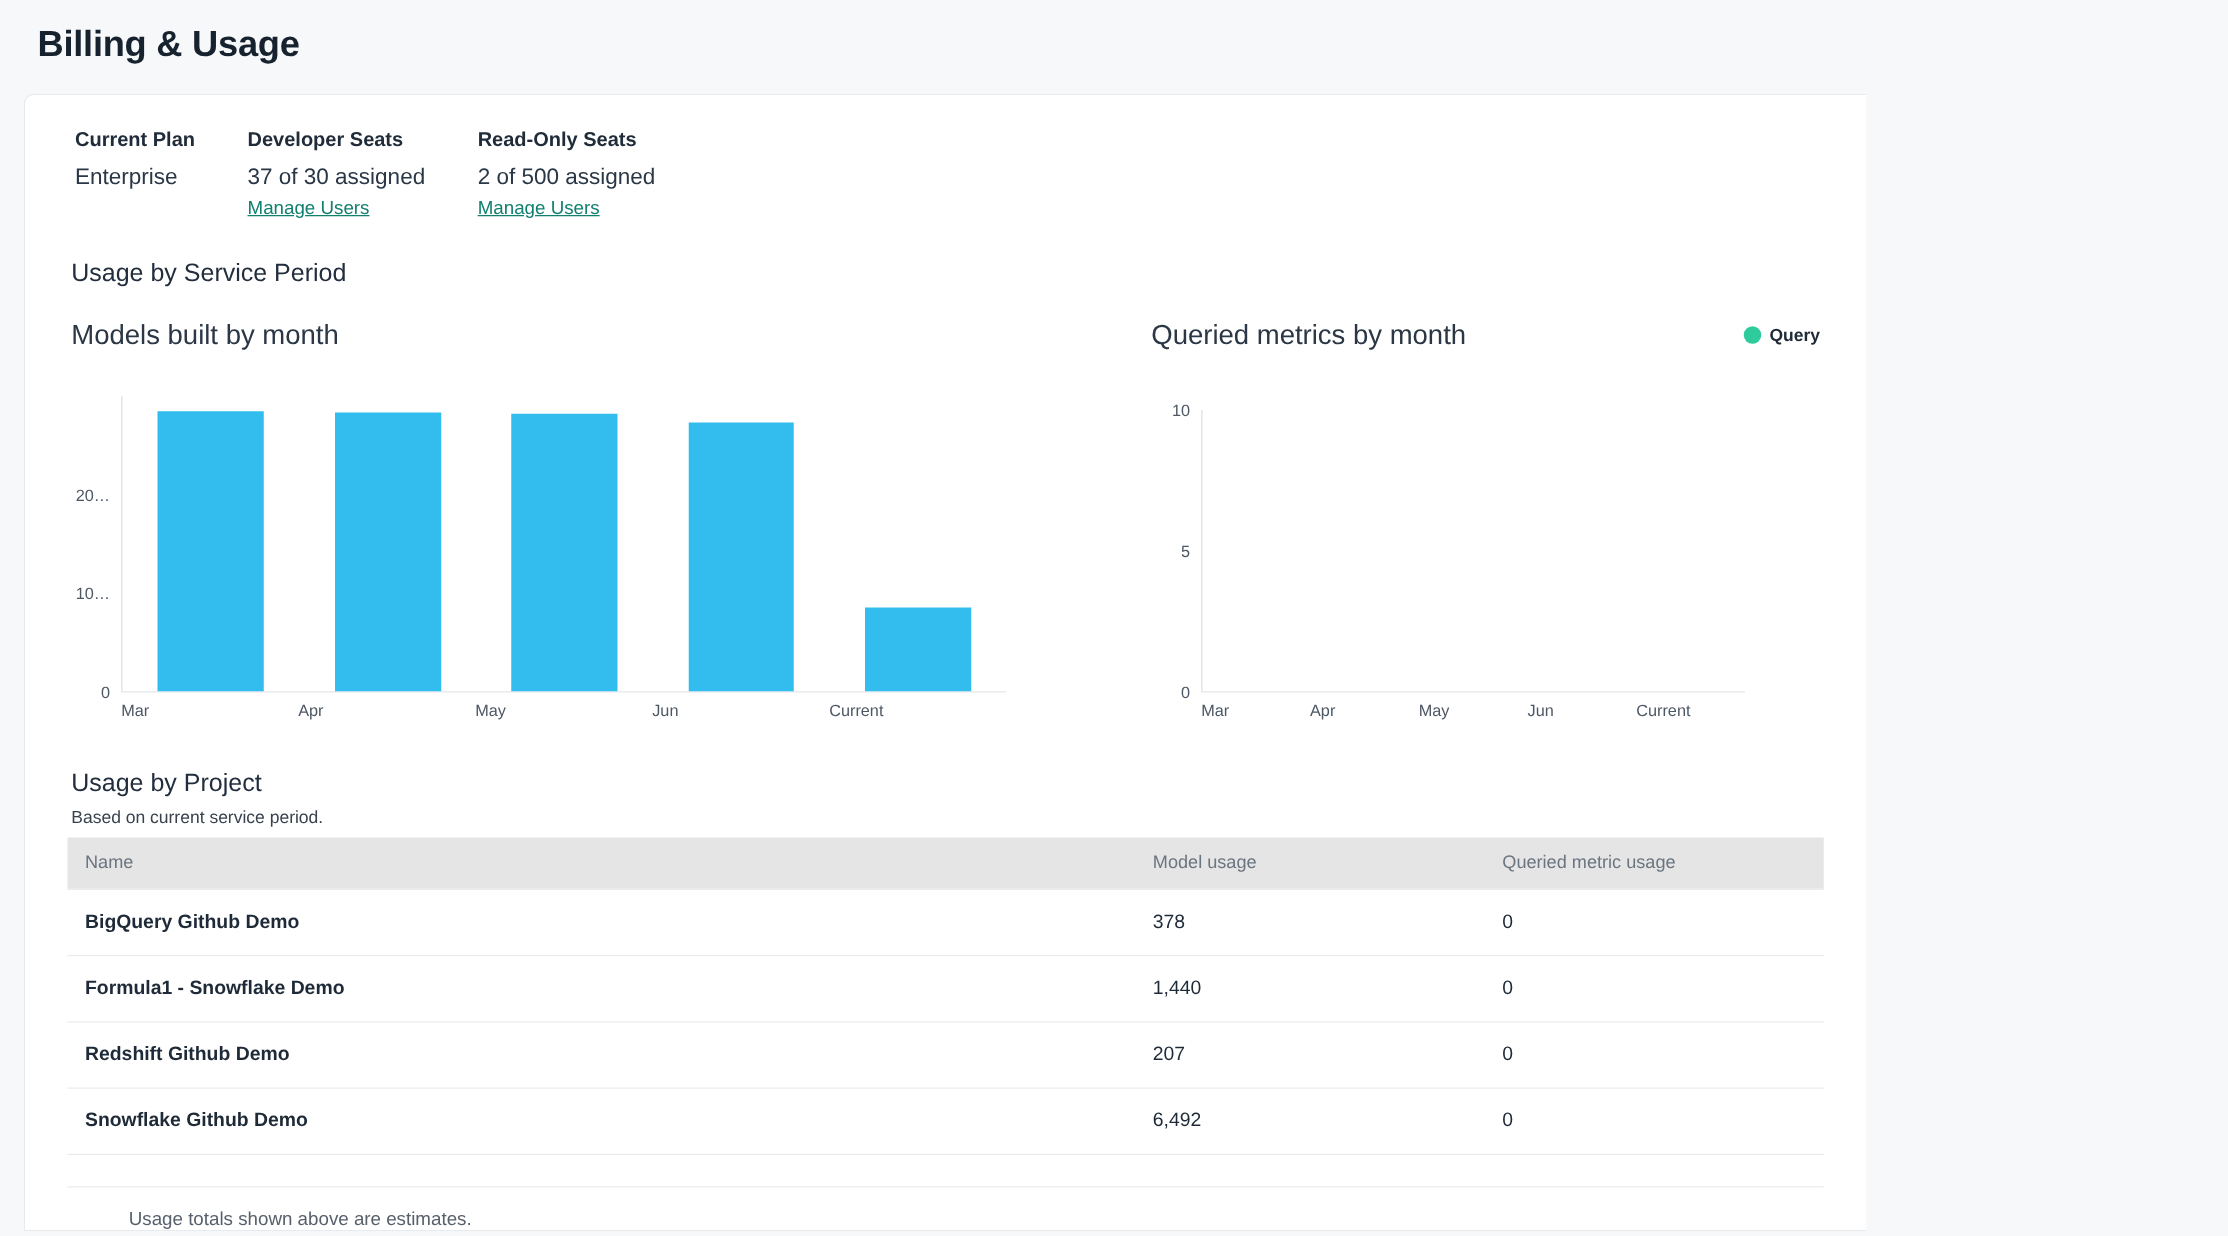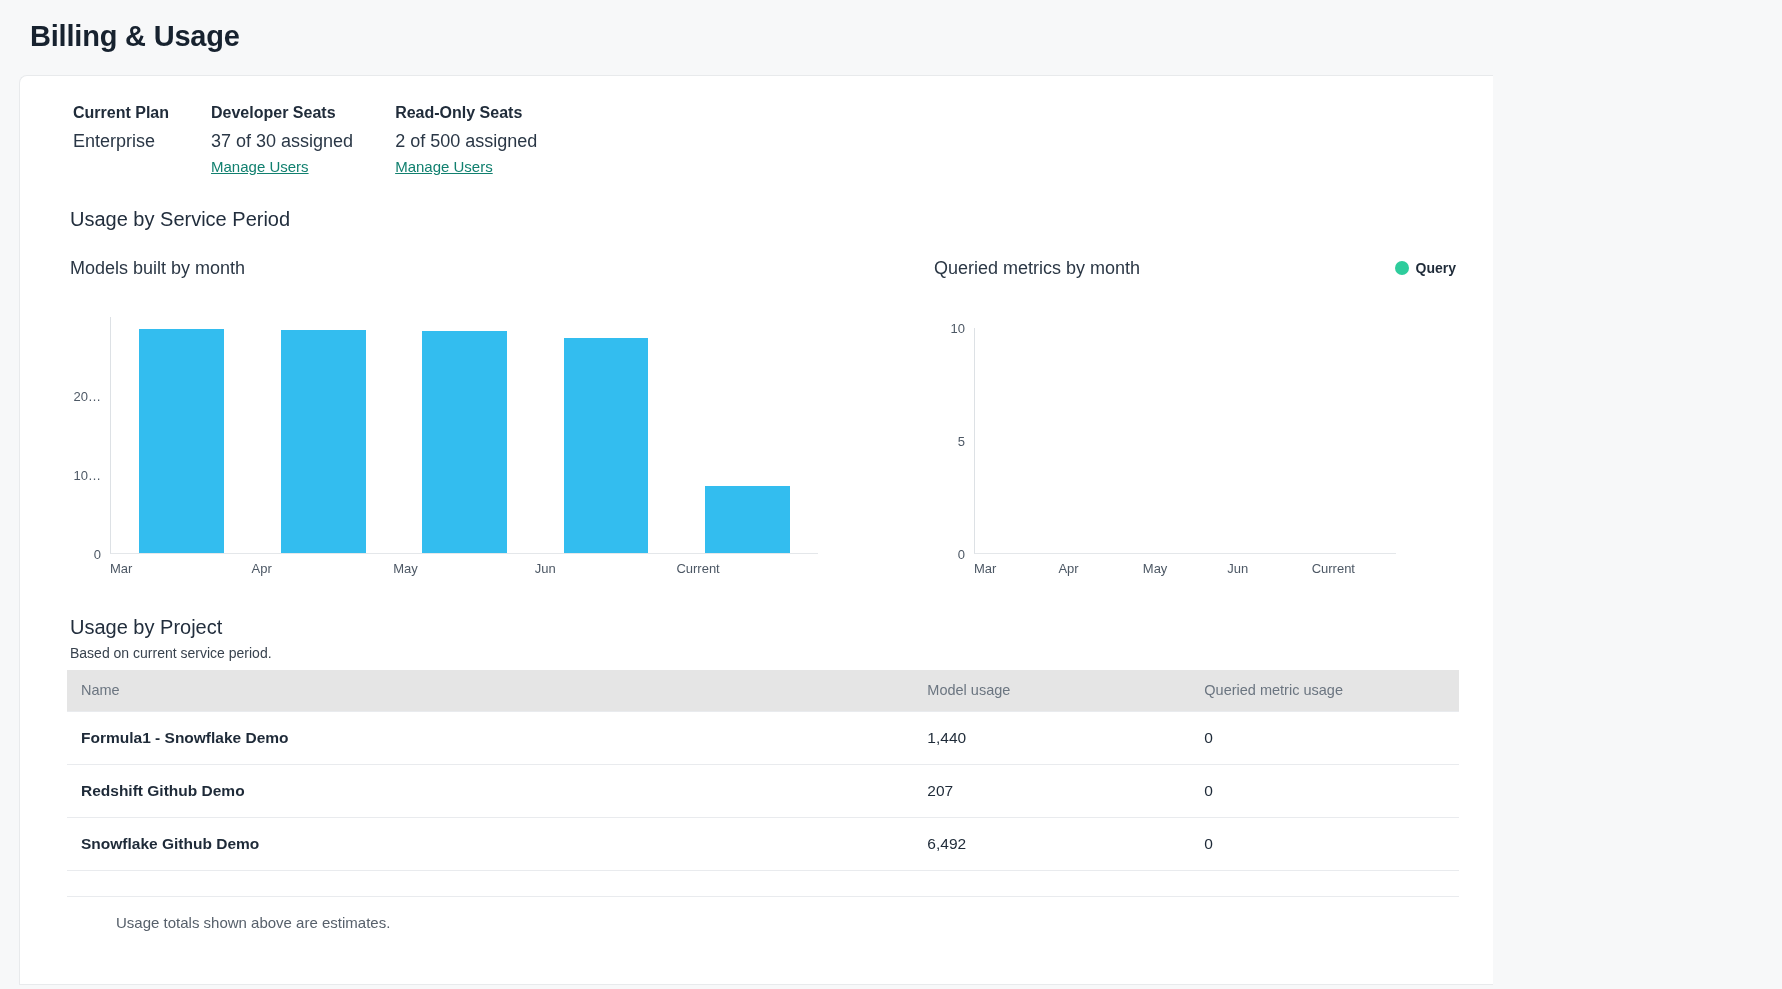--- a/index.html
+++ b/index.html
@@ -13,36 +13,36 @@
   .page-header h1 { font-size:29px; font-weight:700; color:#17222f; letter-spacing:-0.2px; }
 
   .card {
     margin-left:19px;
     width:1474px;
     min-height:910px;
     background:#ffffff;
     border:1px solid #e8eaec;
     border-right:none;
     border-radius:8px 0 0 0;
-    padding:28px 37px 0 50px;
+    padding:28px 37px 0 37px;
   }
 
   
   .stats-row { display:flex; padding-left:3px; }
   .stat-block { margin-right:42px; }
   .stat-label { font-size:16px; font-weight:700; color:#202c3a; margin-bottom:9px; }
   .stat-value { font-size:18px; color:#2a3746; margin-bottom:6px; }
   .stat-link { font-size:15px; color:#11806f; text-decoration:underline; cursor:pointer; display:inline-block; }
 
   .section-title { font-size:20px; font-weight:500; color:#222e3d; margin-top:32px; }
 
   
   .charts-grid { display:grid; grid-template-columns:808px 1fr; column-gap:56px; margin-top:26px; }
   .chart-title-row { display:flex; justify-content:space-between; align-items:center; height:22px; }
-  .chart-title { font-size:18px; font-weight:400; color:#2b3745;text-align:right; }
+  .chart-title { font-size:22px; font-weight:400; color:#2b3745;text-align:right; }
   .legend { display:flex; align-items:center; gap:7px; }
   .legend-dot { width:14px; height:14px; border-radius:50%; display:inline-block; }
   .legend-label { font-size:14px; font-weight:700; color:#1e2a38; }
 
   .chart-body { display:flex; padding-right:60px; }
   .yaxis { width:40px; position:relative; height:100%; }
   .ytick { position:absolute; right:9px; transform:translateY(50%); font-size:13px; color:#4d5865; line-height:1; white-space:nowrap; }
   .plot {
     flex:1; height:100%;
     display:flex; align-items:flex-end;
@@ -192,20 +192,25 @@
   <table>
     <thead>
       <tr>
         <th class="col-name">Name</th>
         <th class="col-model">Model usage</th>
         <th>Queried metric usage</th>
       </tr>
     </thead>
     <tbody>
       <tr>
+        <td class="name-cell">BigQuery Github Demo</td>
+        <td>378</td>
+        <td>0</td>
+      </tr>
+      <tr>
         <td class="name-cell">Formula1 - Snowflake Demo</td>
         <td>1,440</td>
         <td>0</td>
       </tr>
       <tr>
         <td class="name-cell">Redshift Github Demo</td>
         <td>207</td>
         <td>0</td>
       </tr>
       <tr>

